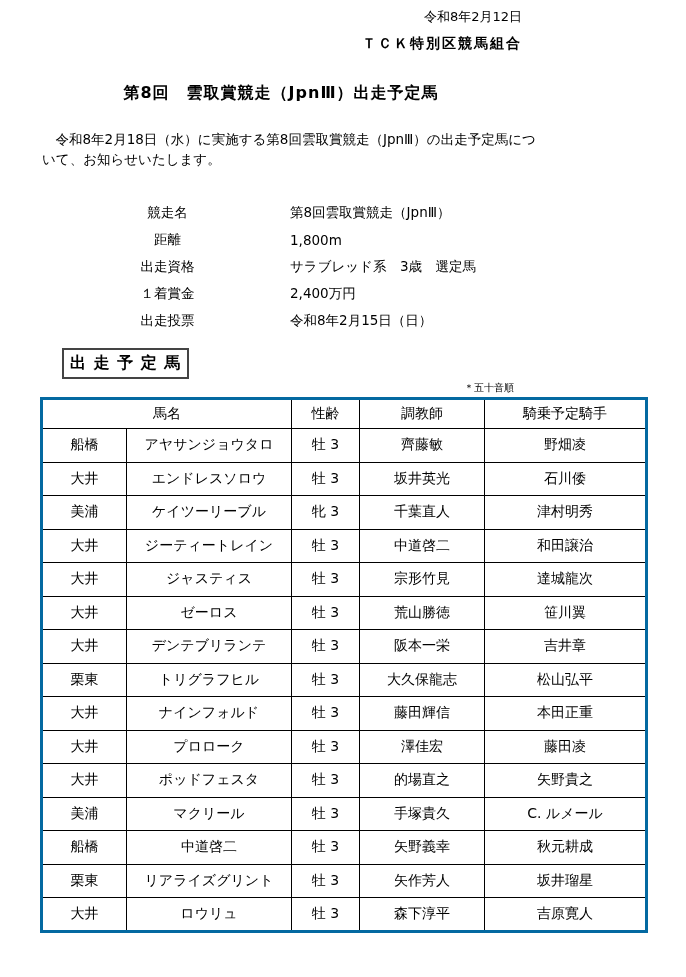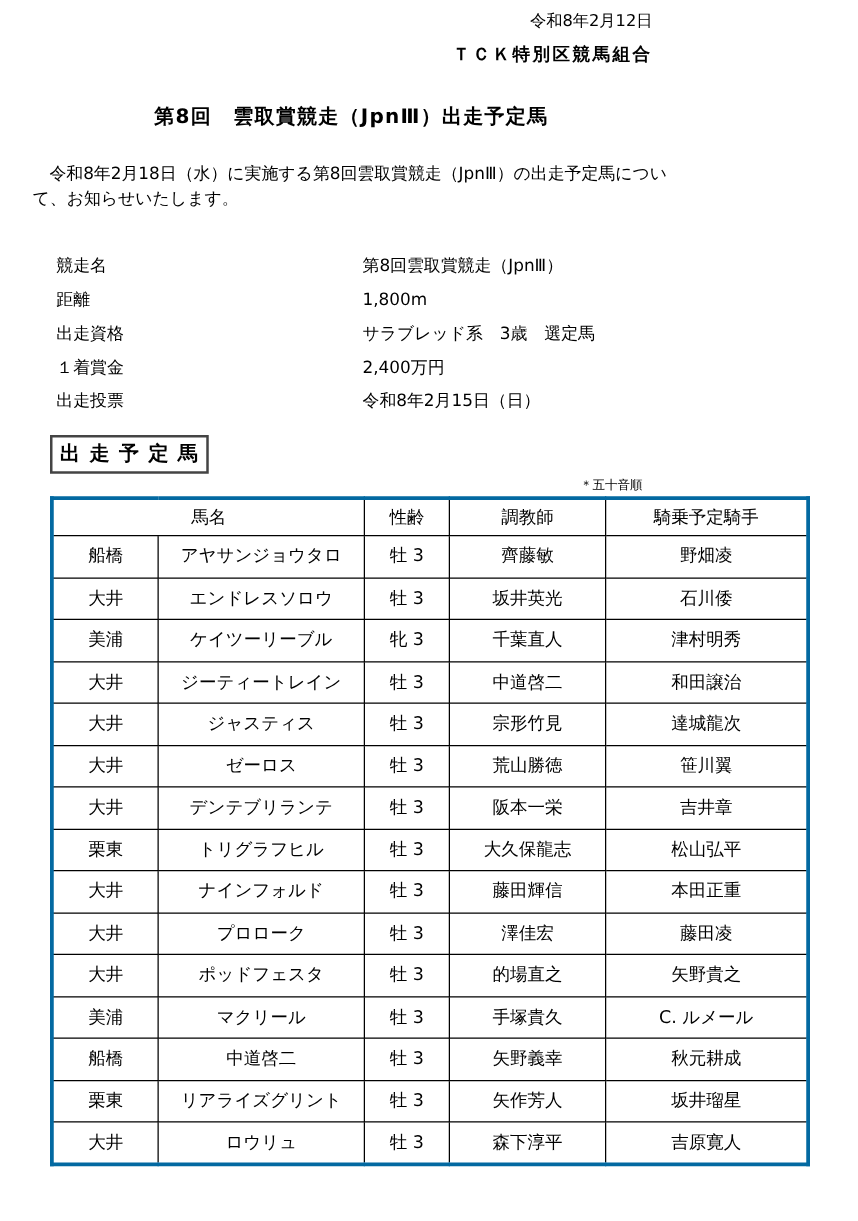--- a/index.html
+++ b/index.html
@@ -15,33 +15,34 @@
   .doc-date { font-size:13px; }
   .org-name { font-size:14px; font-weight:bold; letter-spacing:2px; margin-top:9px; }
 
   .doc-title {
     text-align:center; font-size:16px; font-weight:bold;
     margin-top:30px; letter-spacing:1px;
   }
 
   .intro {
     font-size:13.5px; line-height:1.45;
-    margin:26px 26px 0 26px;
+    margin:26px 26px 0 42px;
   }
 
   .race-info { margin:30px 0 0 45px; }
   .info-row { display:flex; height:27px; align-items:center; font-size:13.5px; }
-  .info-label { width:245px; }
+  .info-label { width:245px;text-align:center; }
   .info-value { }
 
   .section-head-wrap { margin:14px 0 0 40px; }
   .section-heading {
     display:inline-block; border:2px solid #444;
     font-size:16px; font-weight:bold; padding:3px 6px 3px 6px;
     letter-spacing:1px;
+    margin-left:22px;
   }
   .order-note { text-align:right; font-size:10px; margin:2px 48px 2px 0; }
 
   table.entry-table {
     border-collapse:collapse; margin-left:40px;
     table-layout:fixed; width:605px;
   }
   .entry-table th, .entry-table td {
     border:1px solid #000; text-align:center; vertical-align:middle;
     font-size:14px; font-weight:normal; overflow:hidden; white-space:nowrap;

